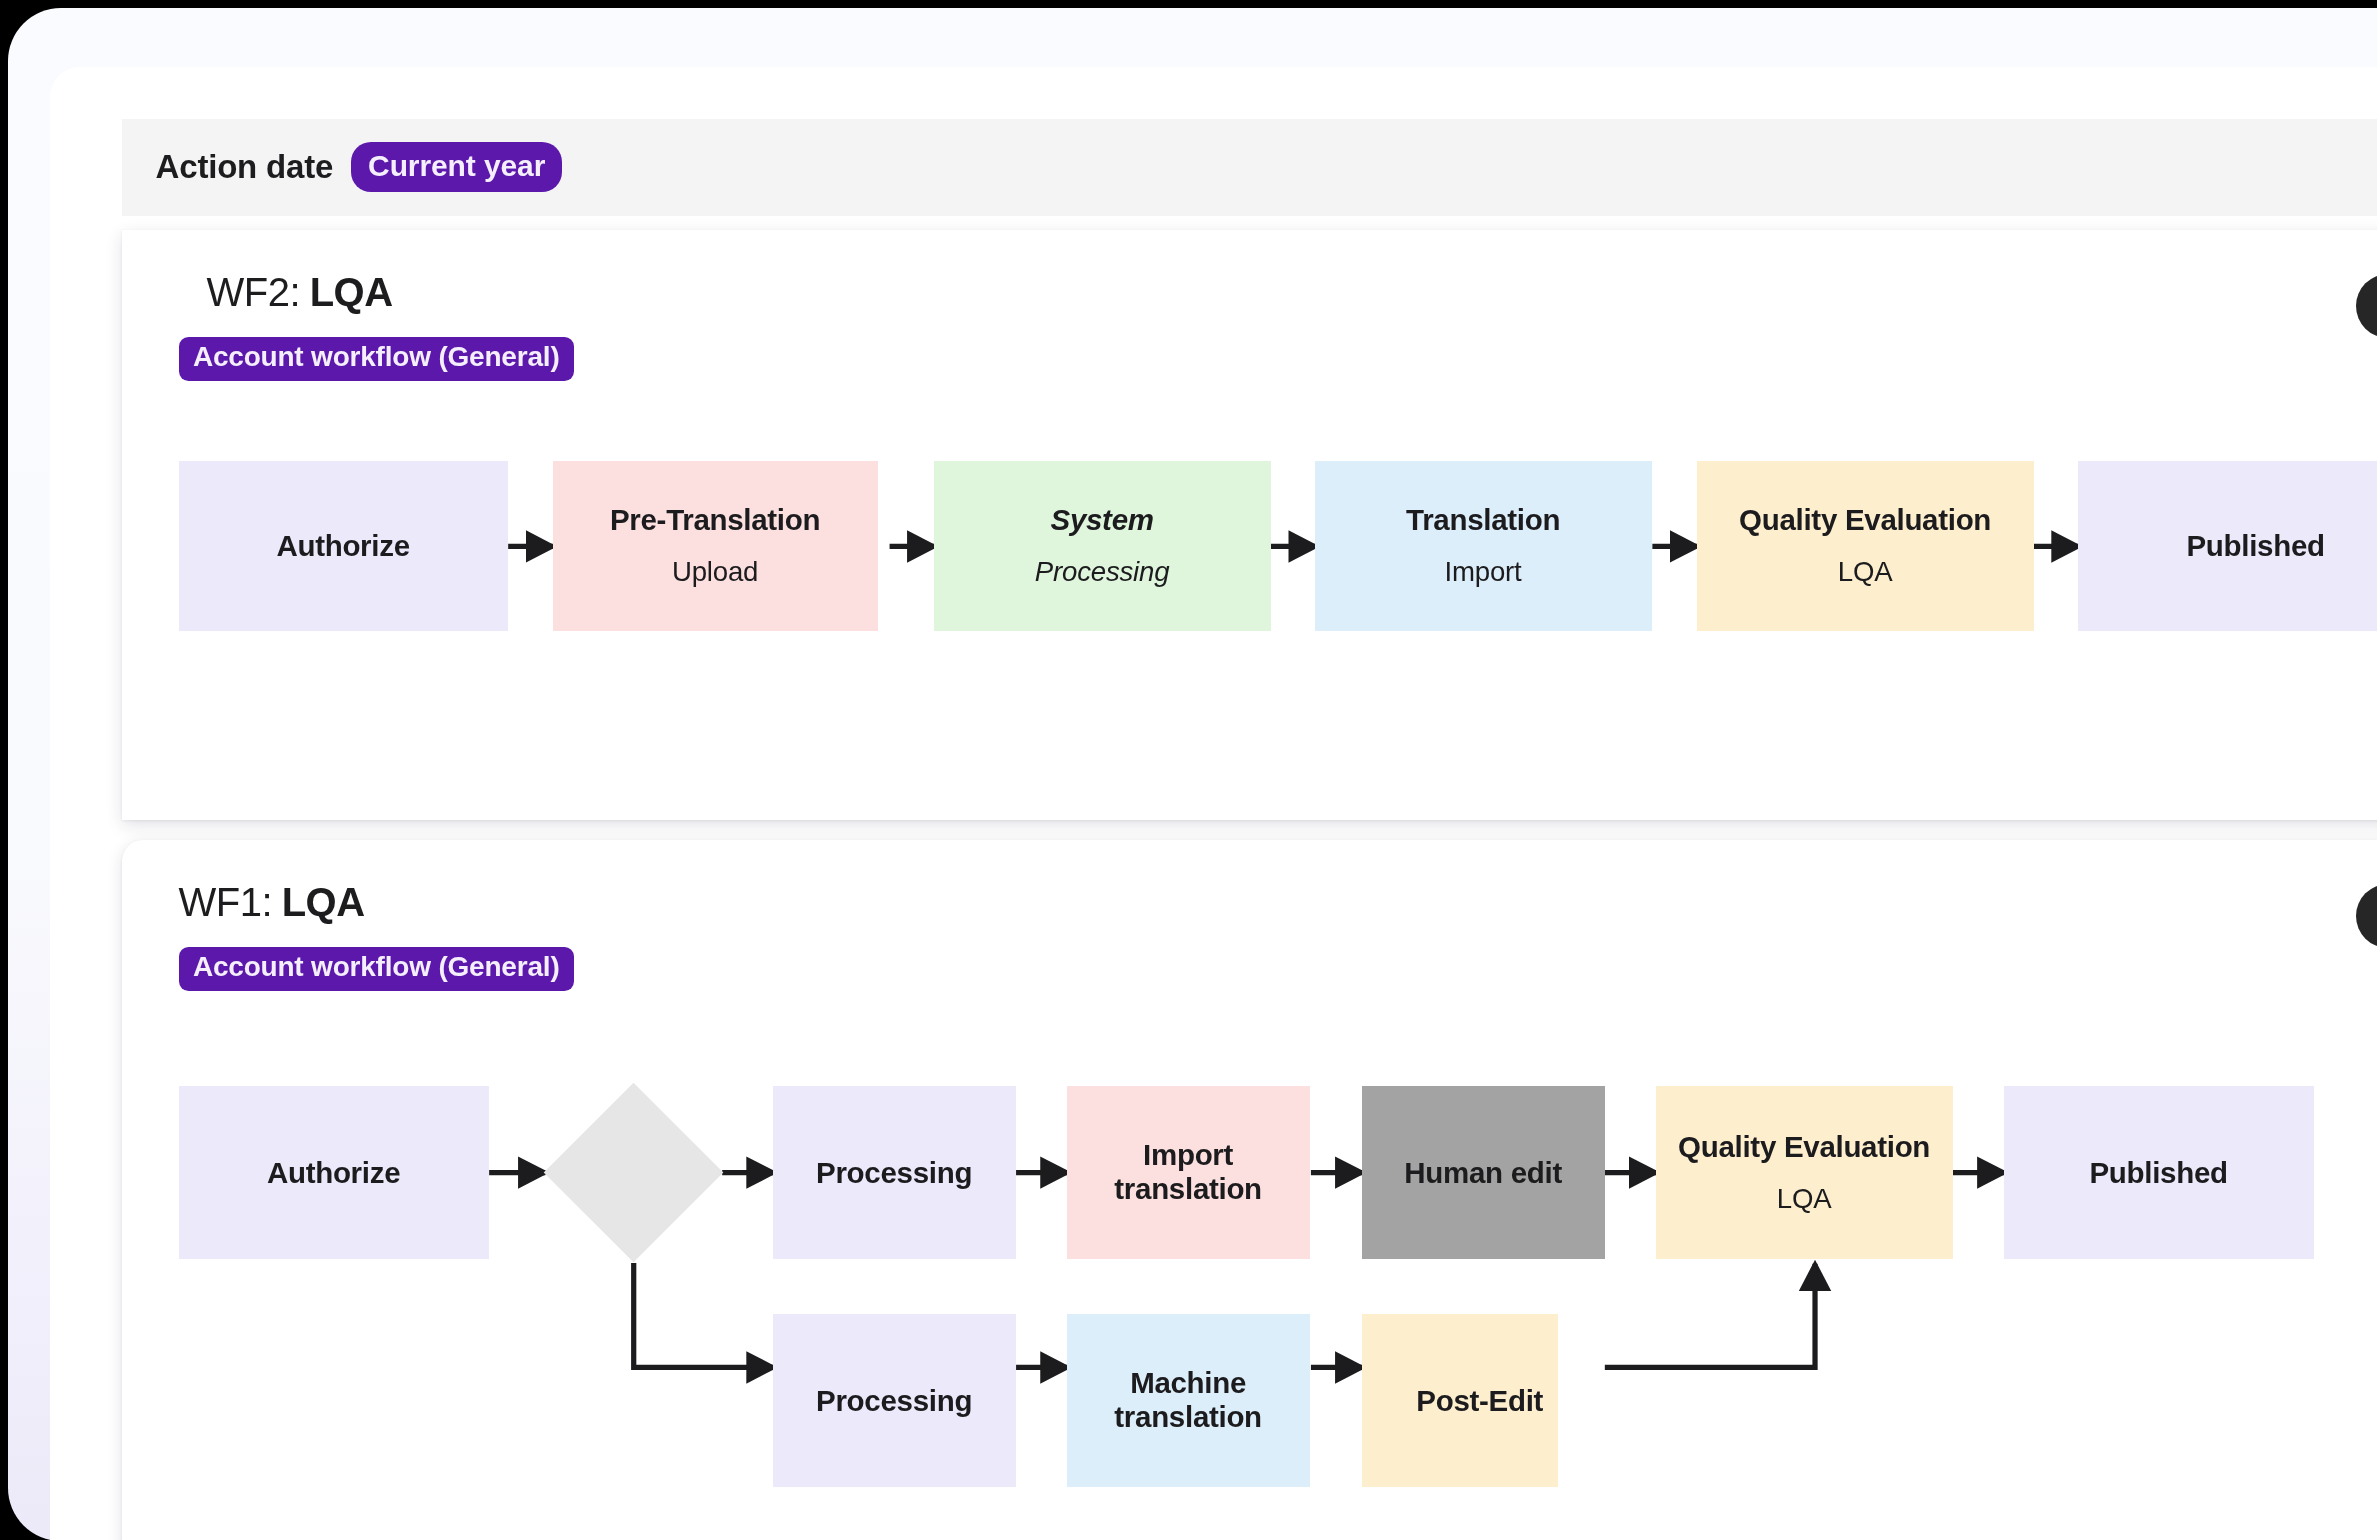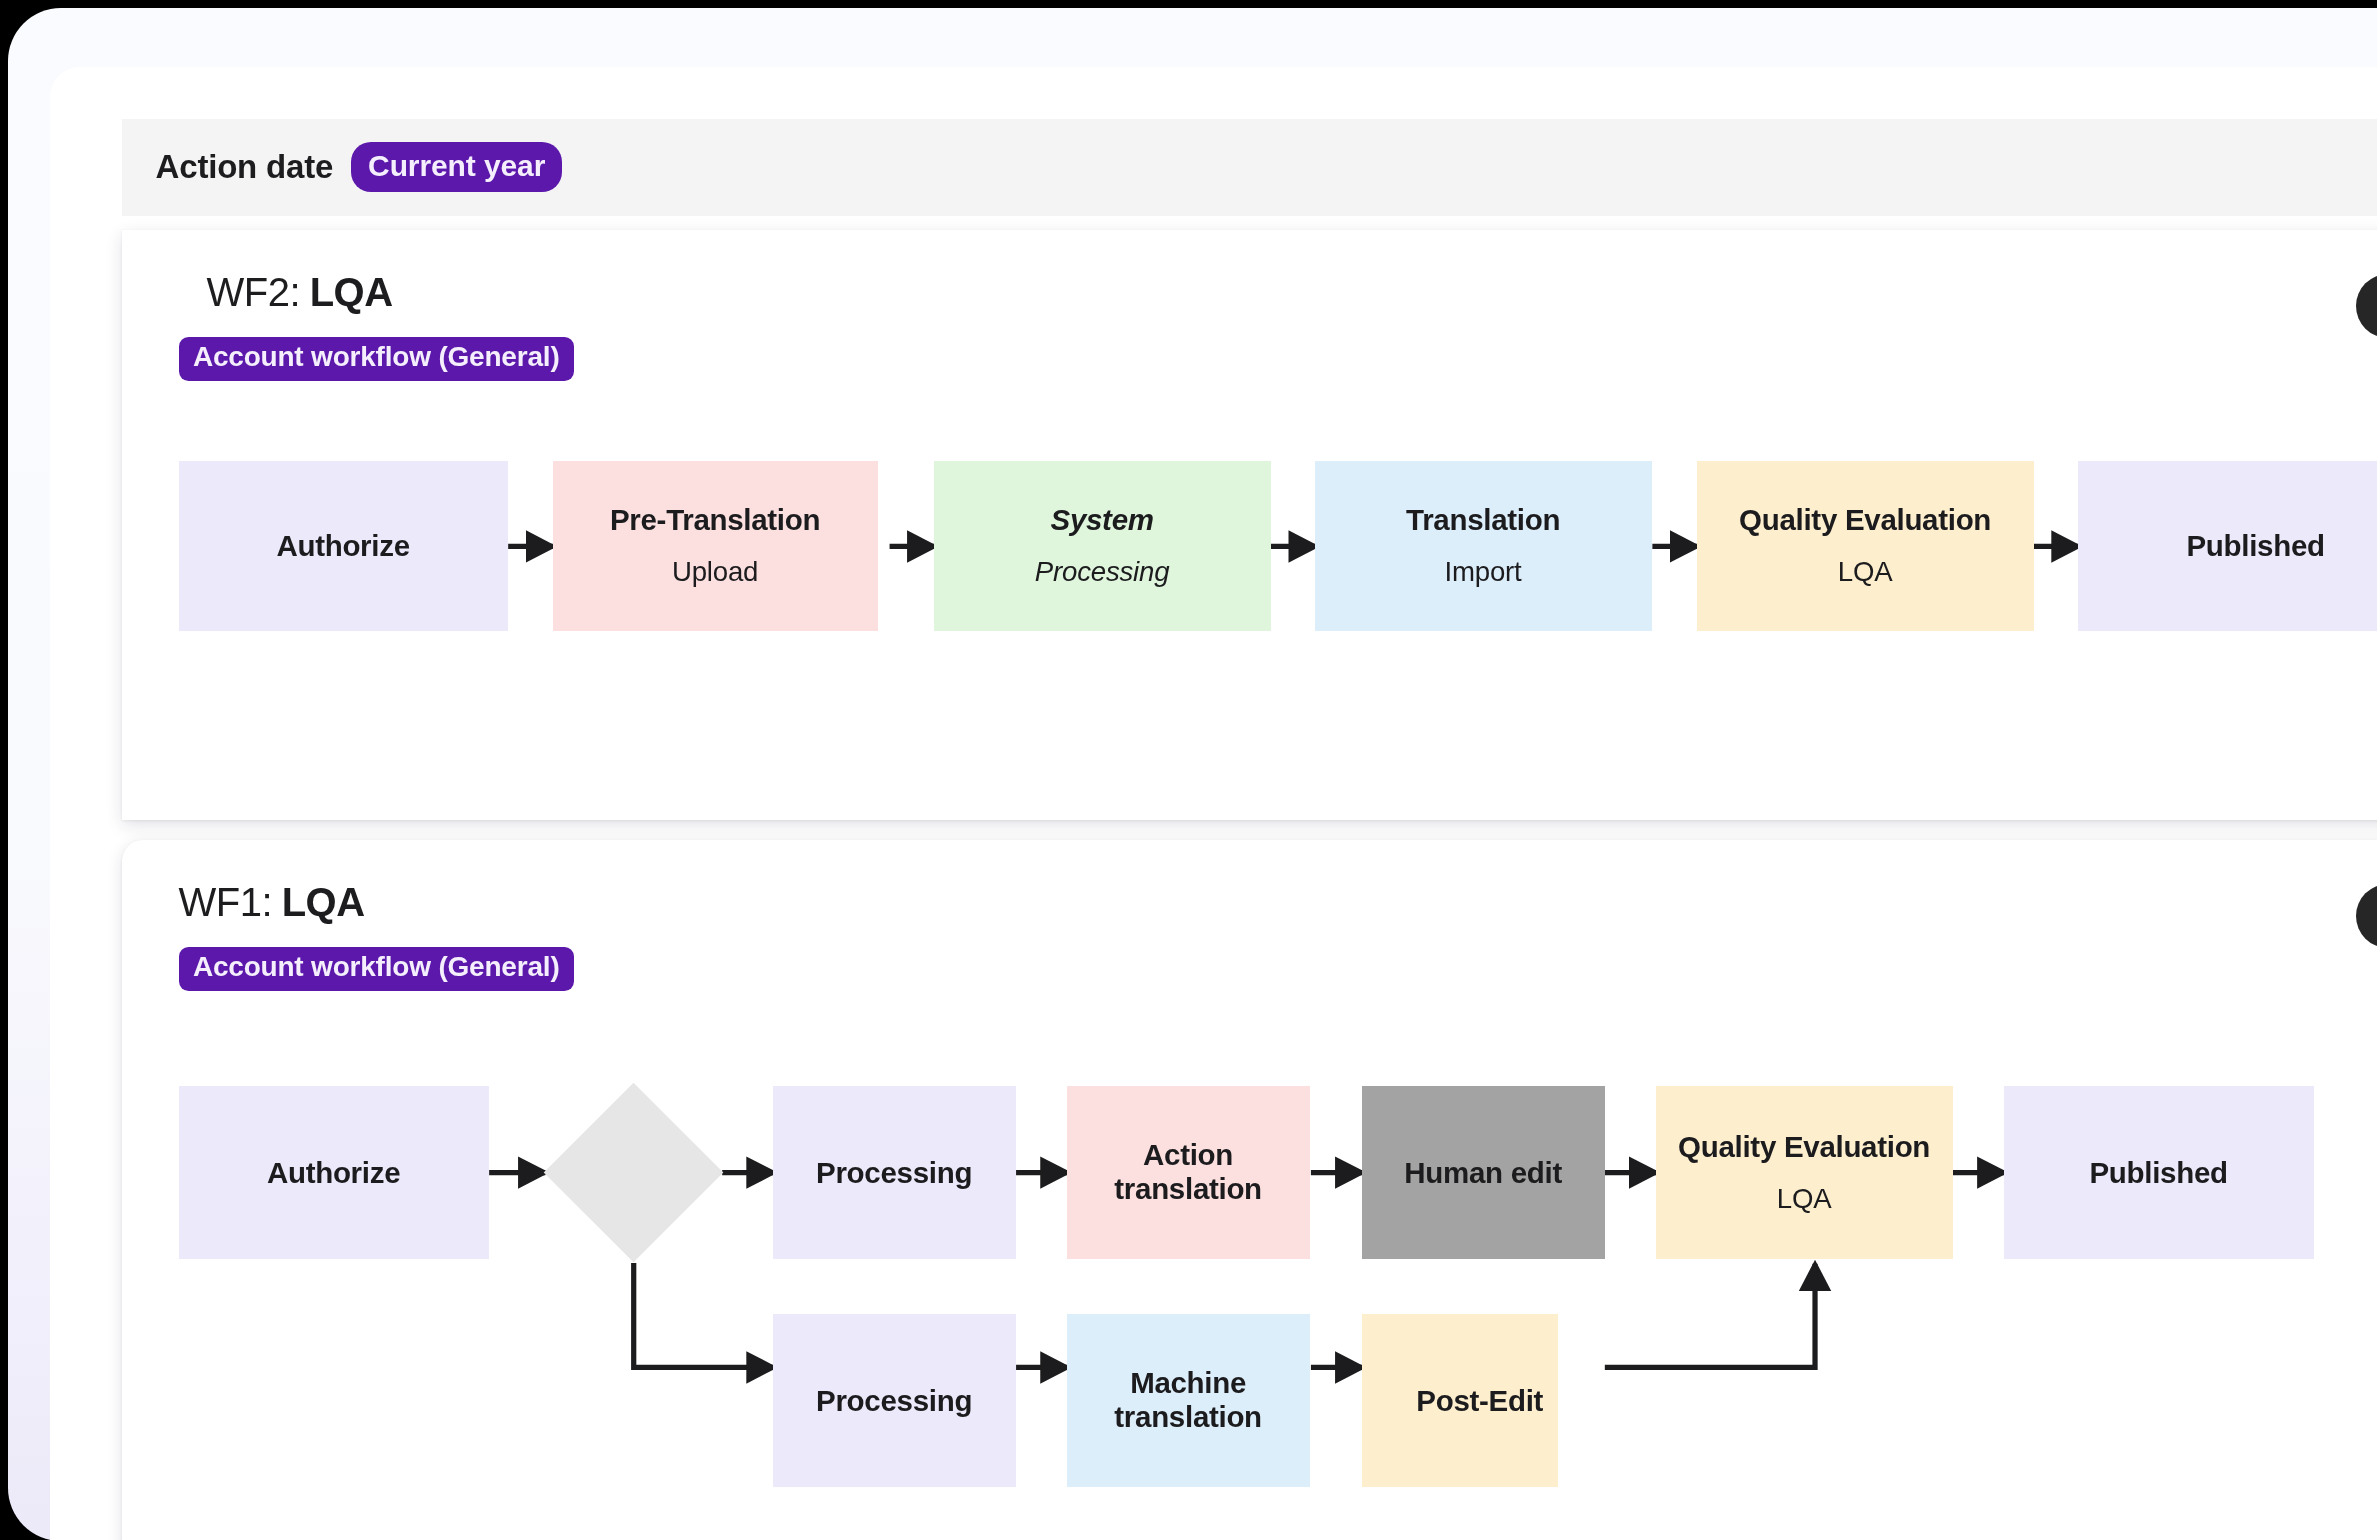--- a/index.html
+++ b/index.html
@@ -268,21 +268,21 @@
 
       <div class="node" style="left:57px; top:246px; width:310px; height:173px; background:#ece9fa;">
         <span class="n-title">Authorize</span>
       </div>
 
       <div class="node" style="left:651px; top:246px; width:243px; height:173px; background:#ece9fa;">
         <span class="n-title">Processing</span>
       </div>
 
       <div class="node two-line" style="left:945px; top:246px; width:243px; height:173px; background:#fcdfdf;">
-        <span class="n-title">Action translation</span>
+        <span class="n-title">Import translation</span>
       </div>
 
       <div class="node" style="left:1240px; top:246px; width:243px; height:173px; background:#a3a3a3;">
         <span class="n-title">Human edit</span>
       </div>
 
       <div class="node" style="left:1534px; top:246px; width:297px; height:173px; background:#fdeecd;">
         <span class="n-title">Quality Evaluation</span>
         <span class="n-sub">LQA</span>
       </div>

